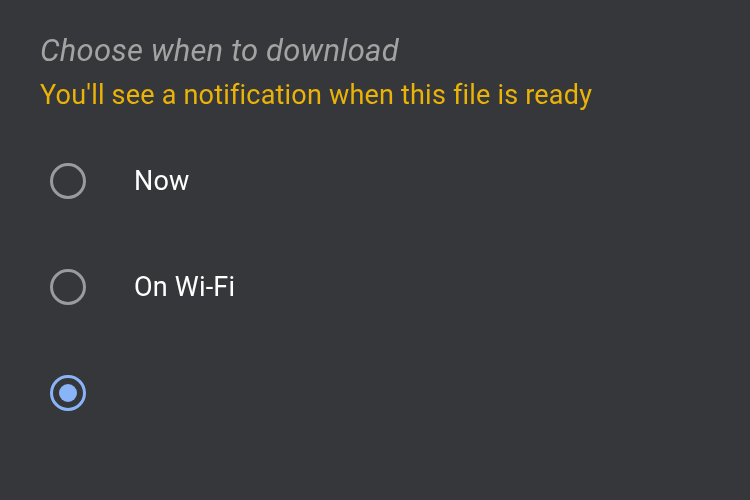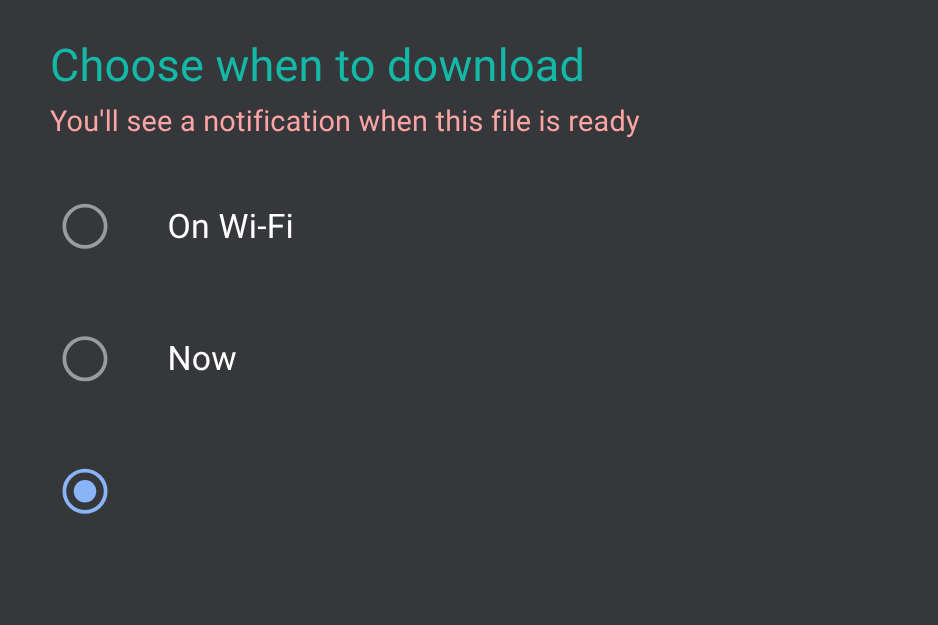--- a/index.html
+++ b/index.html
@@ -11,29 +11,30 @@
       width: 750px;
       height: 500px;
       background: #36373a;
       font-family: -apple-system, BlinkMacSystemFont, 'Segoe UI', Roboto, sans-serif;
       overflow: hidden;
     }
     .dialog {
       padding: 32px 40px;
     }
     .title {
-      color: #14b8a6;
-      font-size: 36px;
+      color: #a3a3a3;
+      font-size: 31px;
       font-weight: 400;
       margin-bottom: 10px;
       letter-spacing: 0.2px;
+      font-style: italic;
     }
     .subtitle {
-      color: #fca5a5;
-      font-size: 23px;
+      color: #eab308;
+      font-size: 27px;
       font-weight: 400;
       margin-bottom: 52px;
       letter-spacing: 0.2px;
     }
     .radio-group {
       display: flex;
       flex-direction: column;
       gap: 70px;
       padding-left: 10px;
     }
@@ -79,28 +80,28 @@
 <div class="dialog">
   <h1 class="title">Choose when to download</h1>
   <p class="subtitle">You'll see a notification when this file is ready</p>
 
   <div class="radio-group">
 
     <div class="radio-option">
       <div class="radio-circle">
         
       </div>
-      <span class="radio-label">On Wi-Fi</span>
+      <span class="radio-label">Now</span>
     </div>
 
     <div class="radio-option">
       <div class="radio-circle">
         
       </div>
-      <span class="radio-label">Now</span>
+      <span class="radio-label">On Wi-Fi</span>
     </div>
 
     <div class="radio-option">
       <div class="radio-circle selected">
         <div class="radio-dot"></div>
       </div>
     </div>
 
   </div>
 </div>

